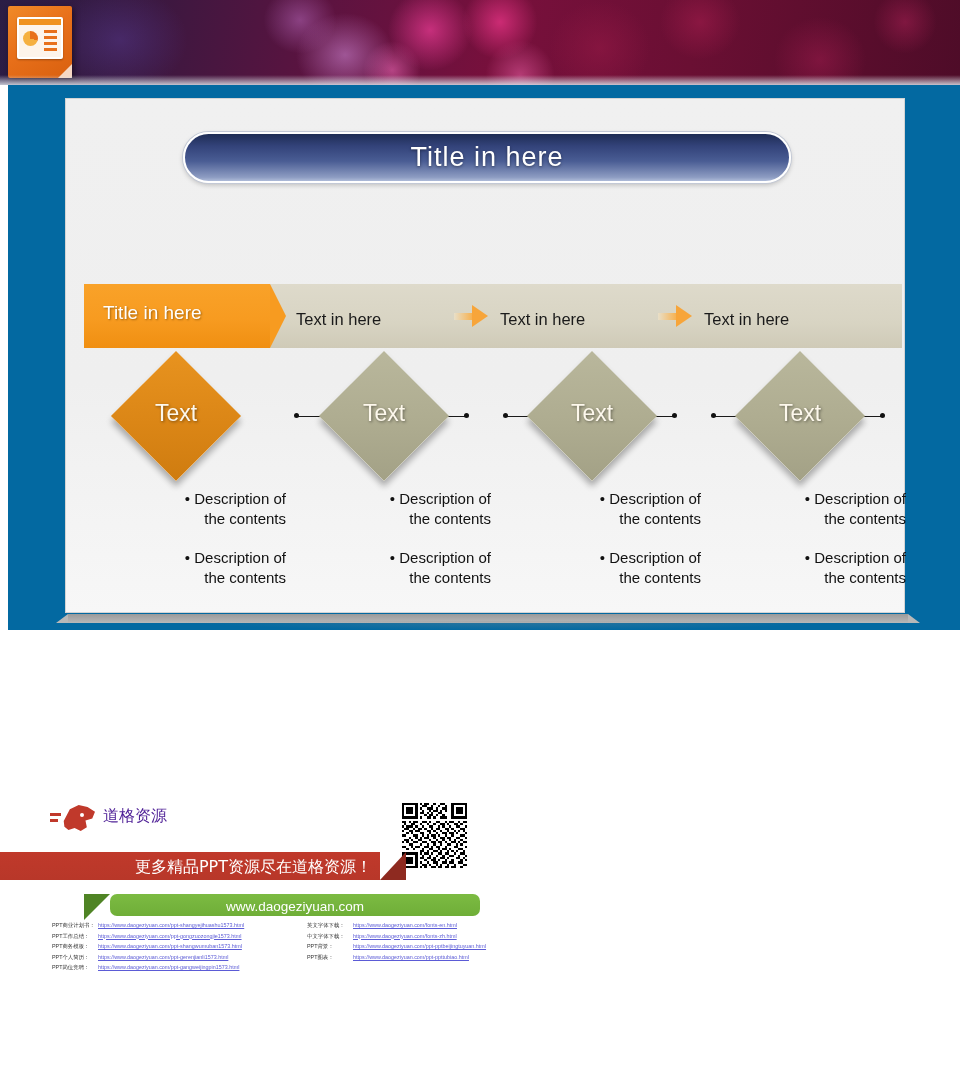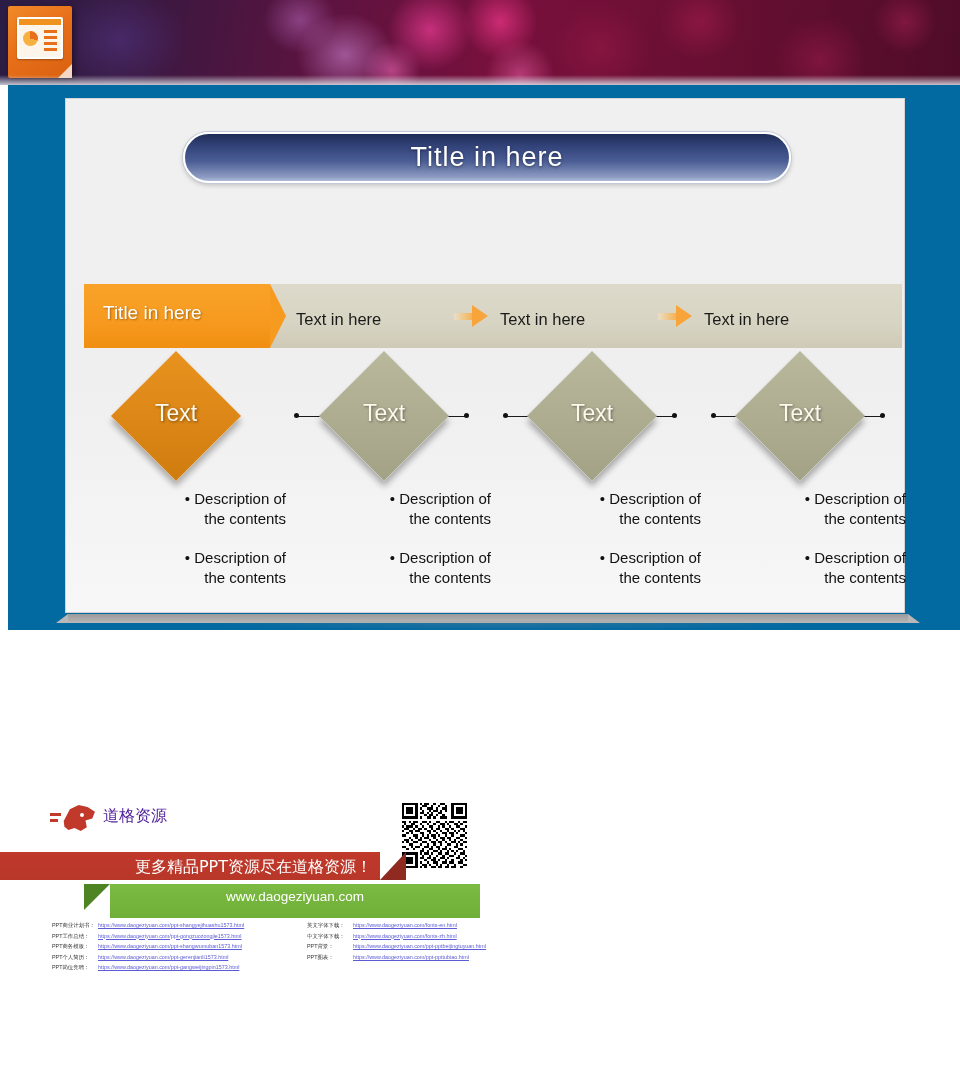--- a/index.html
+++ b/index.html
@@ -217,22 +217,23 @@
   .red-banner::after{
     content:"";position:absolute;right:-26px;top:0;width:0;height:0;
     border-style:solid;border-width:0 0 28px 26px;
     border-color:transparent transparent #8e2a20 transparent;
   }
   .red-banner span{
     position:absolute;right:8px;top:5px;color:#ffffff;font-size:16px;white-space:nowrap;
     font-family:"DejaVu Sans","Liberation Sans",sans-serif;
   }
   .green-banner{
-    position:absolute;left:110px;top:144px;width:370px;height:34px;
+    position:absolute;left:110px;top:154px;width:370px;height:22px;
     background:linear-gradient(to bottom,#7cbb42,#6fae38);
+    border-radius:7px;
   }
   .green-banner::before{
     content:"";position:absolute;left:-26px;top:0;width:0;height:0;
     border-style:solid;border-width:26px 26px 0 0;
     border-color:#4f8425 transparent transparent transparent;
   }
   .green-banner span{
     position:absolute;left:0;top:5px;width:370px;text-align:center;color:#ffffff;font-size:13.5px;
   }
 

